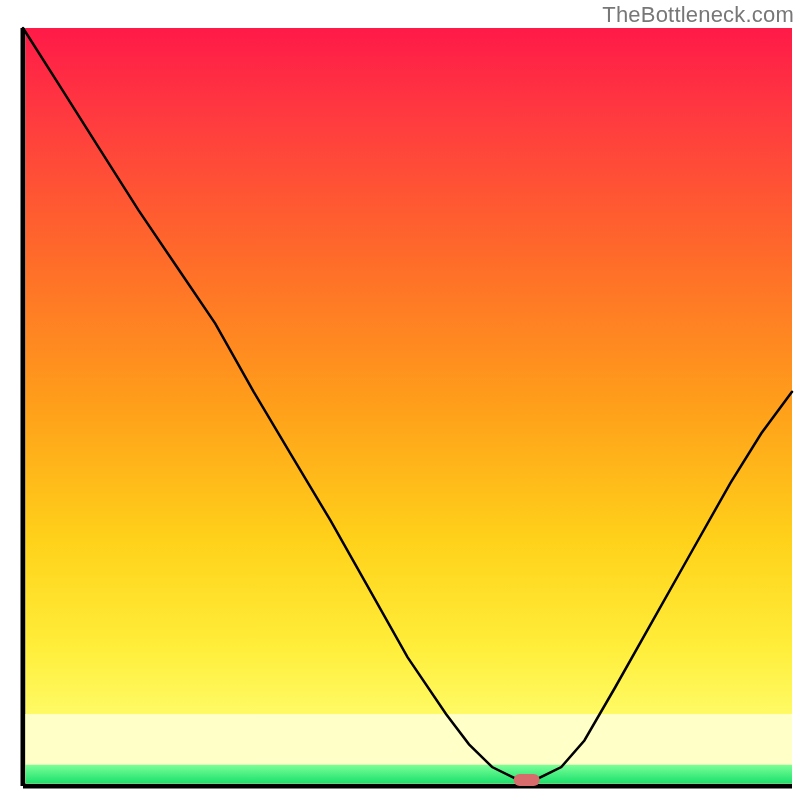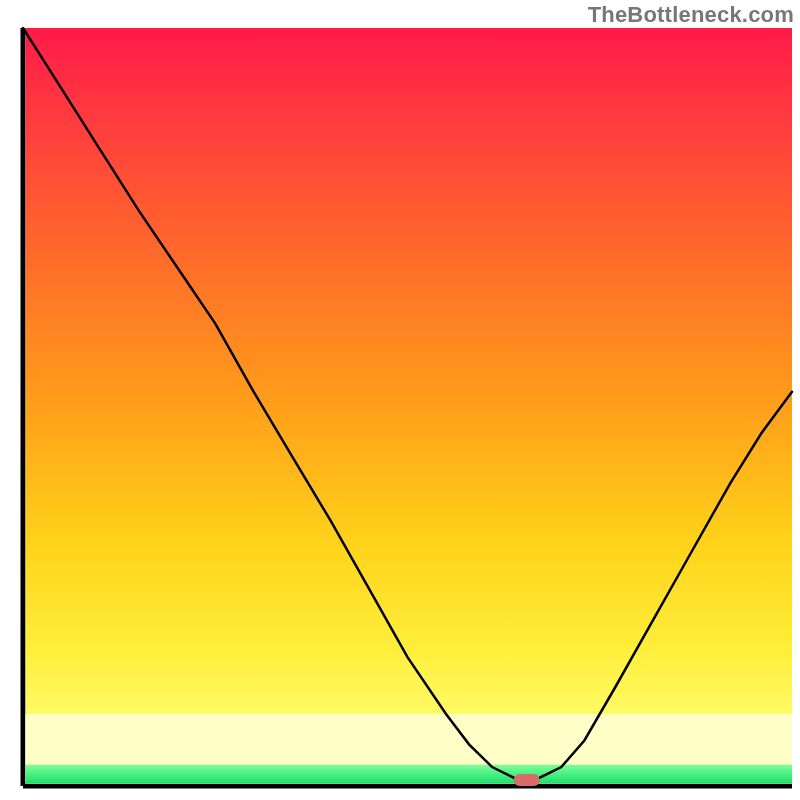--- a/index.html
+++ b/index.html
@@ -15,21 +15,21 @@
     position: relative;
     width: 800px;
     height: 800px;
   }
   .watermark {
     position: absolute;
     top: 2px;
     right: 6px;
     color: #777777;
     font-size: 22px;
-    font-weight: 700;
+    font-weight: 400;
     letter-spacing: 0.2px;
     z-index: 10;
   }
   svg {
     position: absolute;
     top: 0;
     left: 0;
   }
 </style>
 </head>

